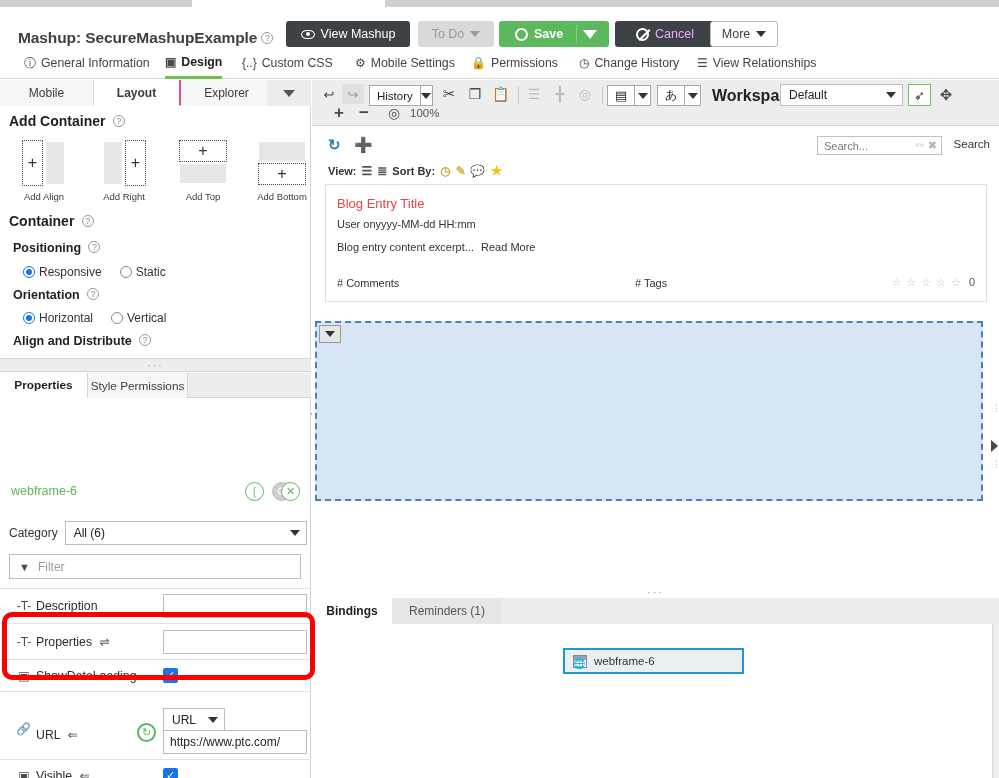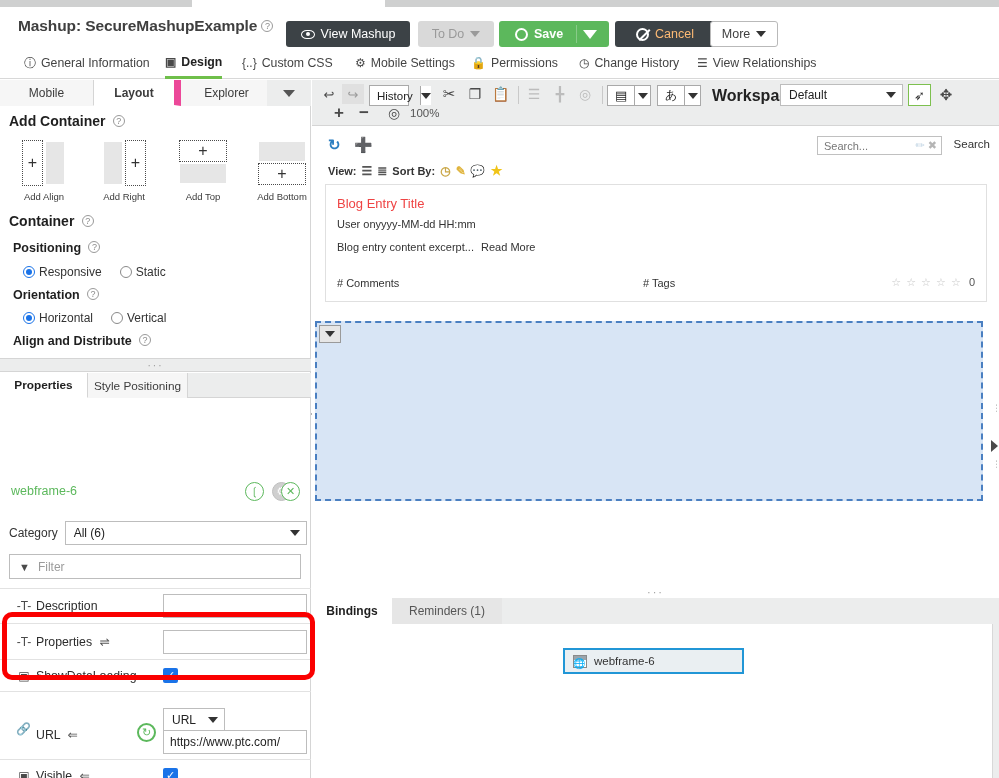--- a/index.html
+++ b/index.html
@@ -16,41 +16,41 @@
 
   
   .top-strip { position:absolute; left:0; top:0; width:999px; height:7px; background:#fff; }
   .top-strip .seg { position:absolute; top:0; height:7px; background:#cfd0d0; }
   .top-strip .seg.a { left:0; width:192px; }
   .top-strip .seg.b { left:385px; width:614px; }
 
   
   .header { position:absolute; left:0; top:7px; width:999px; height:42px; background:#fff; }
   .mashup-title {
-    position:absolute; left:18px; top:10px;
+    position:absolute; left:18px; top:22px;
     font-size:15.5px; font-weight:bold; color:#3f3f3f;
     letter-spacing:-0.1px;
   }
   .help-ico {
     display:inline-block; width:12px; height:12px; border:1px solid #9a9a9a;
     border-radius:50%; font-size:9px; line-height:11px; text-align:center;
     color:#8a8a8a; font-weight:normal; vertical-align:2px; margin-left:4px;
   }
   .btn {
     position:absolute; height:26px; border-radius:3px; font-size:12.5px;
     display:flex; align-items:center; justify-content:center; gap:6px;
     cursor:pointer; white-space:nowrap; padding:0 11px;
   }
   .btn-view { left:286px; top:14px; width:124px; background:#3c4246; color:#fff; }
   .btn-todo { left:418px; top:14px; width:76px; background:#d9d9d9; color:#9a9a9a; }
   .btn-save { left:499px; top:14px; width:110px; background:#5cb85c; color:#fff; font-weight:bold;
               justify-content:flex-start; padding-left:16px; }
   .btn-save .caret-big { position:absolute; right:12px; }
   .btn-save .divider { position:absolute; right:32px; top:4px; bottom:4px; width:1px; background:rgba(255,255,255,.28); }
-  .btn-cancel { left:615px; top:14px; width:100px; background:#3c4246; color:#fdba74; }
+  .btn-cancel { left:615px; top:14px; width:100px; background:#3c4246; color:#f0abfc; }
   .btn-more { left:710px; top:14px; width:68px; background:#fff; color:#3f3f3f;
               border:1px solid #b9b9b9; }
   .caret { width:0;height:0;border-left:5px solid transparent;border-right:5px solid transparent;
            border-top:6px solid currentColor; display:inline-block; }
   .eye {
     width:14px;height:9px;border:1.5px solid #fff;border-radius:50% 50% 50% 50% / 60% 60% 60% 60%;
     position:relative; display:inline-block;
   }
   .eye::after{content:"";position:absolute;left:4px;top:1.5px;width:4px;height:4px;border-radius:50%;background:#fff;}
   .ring { width:13px;height:13px;border:2px solid #fff;border-radius:50%; display:inline-block; }
@@ -66,21 +66,21 @@
   .ni { font-size:12px; color:#4a4a4a; line-height:1; }
 
   
   .leftpanel { position:absolute; left:0; top:80px; width:311px; height:698px; background:#fff;
                border-right:1px solid #d5d5d5; }
   .tabrow { position:absolute; left:0; top:0; width:311px; height:26px; background:#eceded;
             border-bottom:1px solid #d5d5d5; }
   .ltab { position:absolute; top:0; height:26px; display:flex; align-items:center; justify-content:center;
           font-size:12px; color:#3c3c3c; cursor:pointer; }
   .ltab.active { background:#fff; font-weight:bold; border-left:1px solid #d5d5d5;
-                 border-right:7px solid #ec4899; border-bottom:1px solid #fff; }
+                 border-right:2px solid #ec4899; border-bottom:1px solid #fff; }
   .ltab.inactive { background:#f6f6f6; }
   .chev-tab { position:absolute; right:0; top:0; width:44px; height:26px;
               display:flex; align-items:center; justify-content:center; cursor:pointer; background:#eceded;}
   .chev-d { width:0;height:0;border-left:6px solid transparent;border-right:6px solid transparent;
             border-top:7px solid #555; }
 
   .section-h { font-size:14px; font-weight:bold; color:#1f1f1f; }
   .addcontainer { position:absolute; left:9px; top:33px; }
   .cont-grid { position:absolute; left:9px; top:58px; width:300px; height:85px; }
   .cg-item { position:absolute; width:70px; text-align:center; }
@@ -159,21 +159,21 @@
                background:#fff; display:flex; align-items:center; padding:0 4px 0 6px; font-size:11px; color:#777;}
   .bw-searchbtn { position:absolute; right:0; top:8px; font-size:11.5px; color:#333; }
   .bw-viewrow { position:absolute; left:8px; top:33px; display:flex; align-items:center; gap:5px;
                 font-size:11px; font-weight:bold; color:#333; }
   .bw-card { position:absolute; left:5px; top:54px; right:3px; height:118px;
              border:1px solid #e0e0e0; background:#fff; }
   .bw-title { position:absolute; left:11px; top:11px; font-size:13px; color:#ef4444; cursor:pointer; }
   .bw-meta { position:absolute; left:11px; top:33px; font-size:11px; color:#333; }
   .bw-excerpt { position:absolute; left:11px; top:56px; font-size:11px; color:#333; }
   .bw-foot-c { position:absolute; left:11px; top:92px; font-size:11px; color:#333; }
-  .bw-foot-t { position:absolute; left:317px; top:92px; font-size:11px; color:#333;text-align:right; }
+  .bw-foot-t { position:absolute; left:309px; top:92px; font-size:11px; color:#333;text-align:right; }
   .bw-stars { position:absolute; right:10px; top:91px; font-size:11px; color:#c9c9c9; letter-spacing:1px;}
 
   .selregion { position:absolute; left:3px; top:195px; width:668px; height:180px;
                background:#d8e5f5; border:2px dashed #4a7fc1; }
   .sel-drop { position:absolute; left:2px; top:2px; width:22px; height:18px; background:#e6e6e6;
               border:1px solid #9a9a9a; display:flex; align-items:center; justify-content:center; cursor:pointer;}
   .hdots { position:absolute; left:50%; transform:translateX(-50%); color:#a0a0a0; font-size:11px; letter-spacing:2px;}
 
   .vsplit { position:absolute; left:0; top:506px; width:687px; height:12px; background:#fff;
             display:flex; align-items:center; justify-content:center; cursor:row-resize; }
@@ -376,21 +376,21 @@
       <span class="help-ico">?</span>
     </div>
 
     <div class="splitter" style="top:278px">···</div>
 
     <div class="proptabs" style="top:293px">
       <div class="ptab active" style="left:0;width:88px">
         <span>Properties</span>
       </div>
       <div class="ptab inactive" style="left:88px;width:100px">
-        <span>Style Positioning</span>
+        <span>Style Permissions</span>
       </div>
     </div>
 
     <div class="widgetname" style="top:404px">webframe-6</div>
     <div class="circ-btn" style="left:245px;top:402px">❲</div>
     <div class="circ-btn grey" style="left:272px;top:402px">⚙</div>
     <div class="circ-btn" style="left:299px;top:402px;left:281px">✕</div>
 
     <div class="catrow" style="top:441px">
       <span class="catlbl">Category</span>
@@ -457,21 +457,21 @@
     <div class="dots" style="top:10px">⋮</div>
     <div class="arrowL"></div>
     <div class="dots" style="top:78px">⋮</div>
   </div>
 
   <div class="main">
 
     <div class="toolbar">
       <div class="tb-btn" style="left:6px;top:4px;width:22px;height:20px">↩</div>
       <div class="tb-btn" style="left:30px;top:4px;width:22px;height:20px;background:#e0e0e0;color:#9a9a9a">↪</div>
-      <div class="tb-combo" style="left:57px;top:5px;width:40px">
+      <div class="tb-combo" style="left:57px;top:5px;width:64px">
         <span class="lbl">History</span>
         <span class="arrow">
             <span class="caret-sm"></span>
           </span>
       </div>
       <div class="tb-btn" style="left:126px;top:4px;width:22px;height:20px;font-size:15px">✂</div>
       <div class="tb-btn" style="left:152px;top:4px;width:22px;height:20px;font-size:14px">❐</div>
       <div class="tb-btn" style="left:178px;top:4px;width:22px;height:20px;font-size:14px">📋</div>
       <div class="tb-sep" style="left:206px"></div>
       <div class="tb-btn" style="left:211px;top:4px;width:22px;height:20px;color:#bcbcbc;font-size:14px">☰</div>

